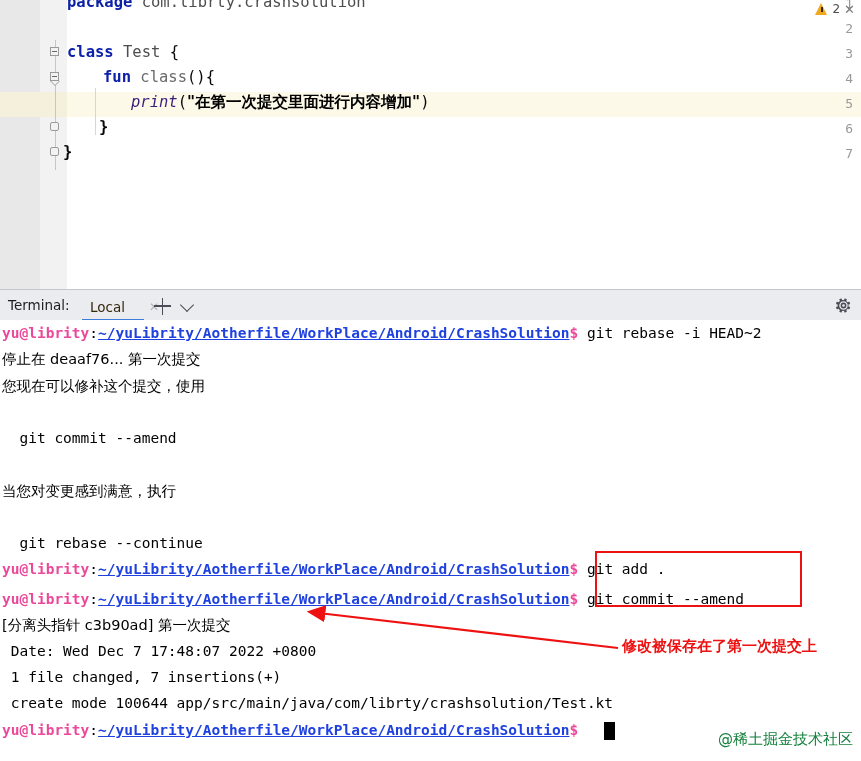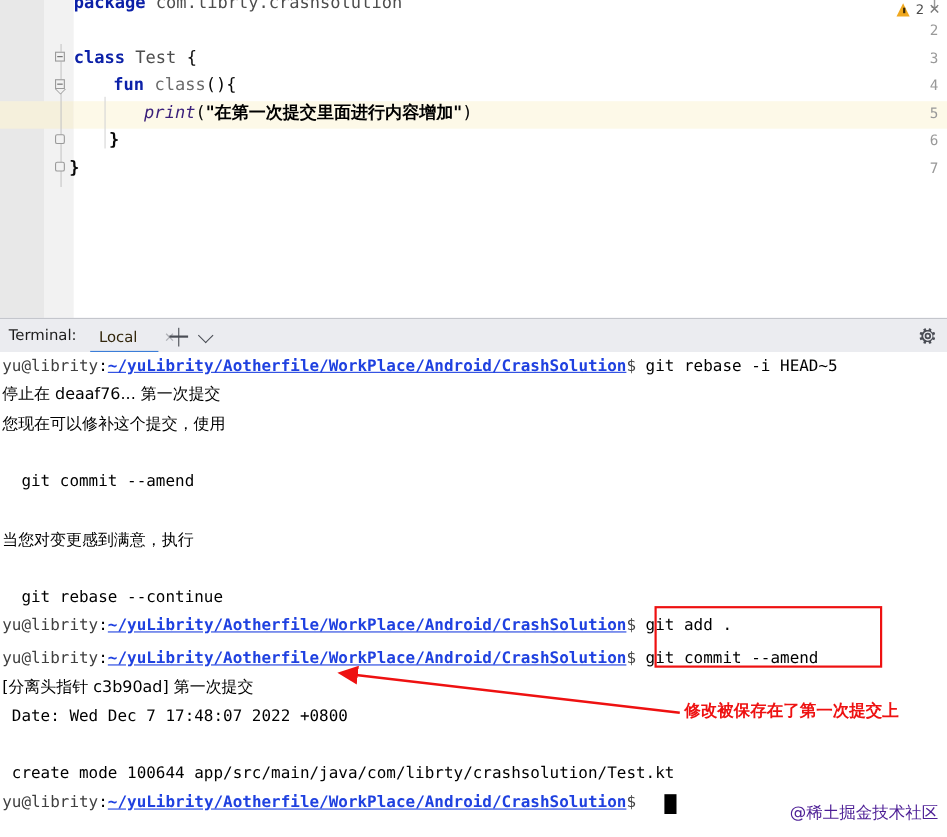--- a/index.html
+++ b/index.html
@@ -133,21 +133,21 @@
   
   .term-body{
     position:absolute;left:0;top:320px;width:861px;height:441px;background:#ffffff;
     overflow:hidden;
   }
   .tline{
     position:absolute;left:2px;
     font-family:"DejaVu Sans Mono", monospace;
     font-size:14.5px;line-height:17px;white-space:pre;color:#000000;
   }
-  .g{color:#404040;font-weight:normal;}
+  .g{color:#ec4899;font-weight:bold;}
   .bl{color:#1f41e0;font-weight:bold;text-decoration:underline;}
   .pl{color:#000000;}
   .cn{font-family:"DejaVu Sans", sans-serif;color:#000000;}
 
   .cursor-blk{
     position:absolute;width:11px;height:18px;background:#000000;
   }
 
   
   .red-box{
@@ -156,21 +156,21 @@
   }
   .red-note{
     position:absolute;
     font-family:"DejaVu Sans", sans-serif;
     font-size:15px;color:#ee1111;font-weight:bold;white-space:nowrap;
   }
   .arrow-svg{position:absolute;left:0;top:0;width:861px;height:761px;pointer-events:none;}
   .watermark{
     position:absolute;right:8px;bottom:12px;
     font-family:"DejaVu Sans", sans-serif;
-    font-size:15px;color:#4c1d95;white-space:nowrap;
+    font-size:15px;color:#15803d;white-space:nowrap;
   }
 </style>
 </head>
 <body>
 
 <div id="root">
 
   <div class="editor">
     <div class="gutter"></div>
     <div class="fold-strip"></div>
@@ -242,37 +242,38 @@
     <div class="tb-gear">
       <svg width="17" height="17" viewBox="0 0 20 20">
         <path fill="#4a4d55" d="M10 6.6a3.4 3.4 0 100 6.8 3.4 3.4 0 000-6.8zm0 5a1.6 1.6 0 110-3.2 1.6 1.6 0 010 3.2z"></path>
         <path fill="#4a4d55" d="M17.3 11.6l-1.5-.4a5.9 5.9 0 000-2.4l1.5-.4a.6.6 0 00.4-.8l-.6-1.6a.6.6 0 00-.8-.3l-1.4.6a6 6 0 00-1.7-1.7l.6-1.4a.6.6 0 00-.3-.8L11.9 1.7a.6.6 0 00-.8.4l-.4 1.5a5.9 5.9 0 00-2.4 0L7.9 2.1a.6.6 0 00-.8-.4L5.5 2.4a.6.6 0 00-.3.8l.6 1.4a6 6 0 00-1.7 1.7l-1.4-.6a.6.6 0 00-.8.3L1.3 7.6a.6.6 0 00.4.8l1.5.4a5.9 5.9 0 000 2.4l-1.5.4a.6.6 0 00-.4.8l.6 1.6a.6.6 0 00.8.3l1.4-.6a6 6 0 001.7 1.7l-.6 1.4a.6.6 0 00.3.8l1.6.6a.6.6 0 00.8-.4l.4-1.5a5.9 5.9 0 002.4 0l.4 1.5a.6.6 0 00.8.4l1.6-.6a.6.6 0 00.3-.8l-.6-1.4a6 6 0 001.7-1.7l1.4.6a.6.6 0 00.8-.3l.6-1.6a.6.6 0 00-.4-.8zM10 15a5 5 0 110-10 5 5 0 010 10z"></path>
       </svg>
     </div>
   </div>
 
   <div class="term-body">
 
-    <div class="tline" style="top:5px;"><span class="g">yu@librity</span><span class="pl">:</span><span class="bl">~/yuLibrity/Aotherfile/WorkPlace/Android/CrashSolution</span><span class="g">$</span><span class="pl"> git rebase -i HEAD~5</span></div>
+    <div class="tline" style="top:5px;"><span class="g">yu@librity</span><span class="pl">:</span><span class="bl">~/yuLibrity/Aotherfile/WorkPlace/Android/CrashSolution</span><span class="g">$</span><span class="pl"> git rebase -i HEAD~2</span></div>
 
     <div class="tline cn" style="top:31px;">停止在 deaaf76... 第一次提交</div>
     <div class="tline cn" style="top:58px;">您现在可以修补这个提交，使用</div>
     <div class="tline" style="top:84px;"></div>
     <div class="tline" style="top:110px;">  git commit --amend</div>
     <div class="tline" style="top:137px;"></div>
     <div class="tline cn" style="top:163px;">当您对变更感到满意，执行</div>
     <div class="tline" style="top:189px;"></div>
     <div class="tline" style="top:215px;">  git rebase --continue</div>
 
     <div class="tline" style="top:241px;"><span class="g">yu@librity</span><span class="pl">:</span><span class="bl">~/yuLibrity/Aotherfile/WorkPlace/Android/CrashSolution</span><span class="g">$</span><span class="pl"> git add .</span></div>
 
     <div class="tline" style="top:271px;"><span class="g">yu@librity</span><span class="pl">:</span><span class="bl">~/yuLibrity/Aotherfile/WorkPlace/Android/CrashSolution</span><span class="g">$</span><span class="pl"> git commit --amend</span></div>
 
     <div class="tline cn" style="top:297px;">[分离头指针 c3b90ad] 第一次提交</div>
     <div class="tline" style="top:323px;text-align:right;"> Date: Wed Dec 7 17:48:07 2022 +0800</div>
+    <div class="tline" style="top:349px;"> 1 file changed, 7 insertions(+)</div>
     <div class="tline" style="top:375px;"> create mode 100644 app/src/main/java/com/librty/crashsolution/Test.kt</div>
 
     <div class="tline" style="top:402px;"><span class="g">yu@librity</span><span class="pl">:</span><span class="bl">~/yuLibrity/Aotherfile/WorkPlace/Android/CrashSolution</span><span class="g">$</span></div>
     <div class="cursor-blk" style="left:604px;top:402px;"></div>
   </div>
 
   <div class="red-box" style="left:595px;top:551px;width:207px;height:56px;"></div>
 
   <svg class="arrow-svg">
     <defs>

